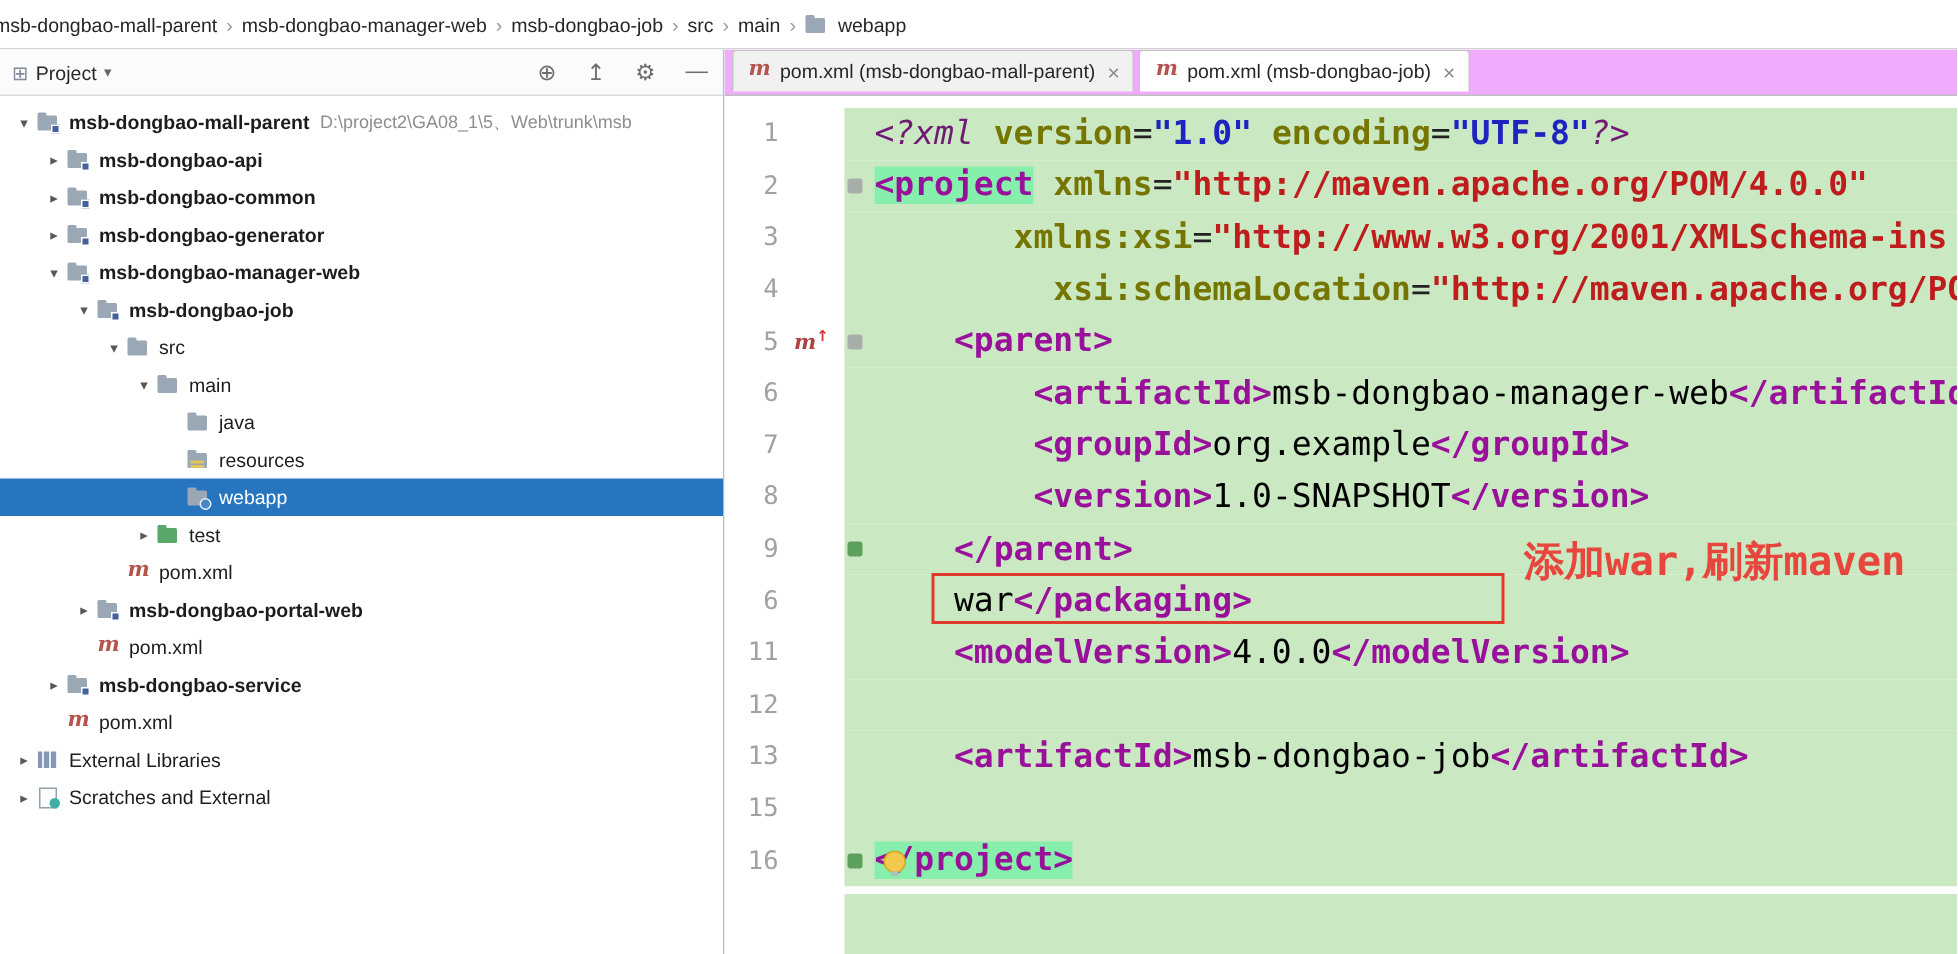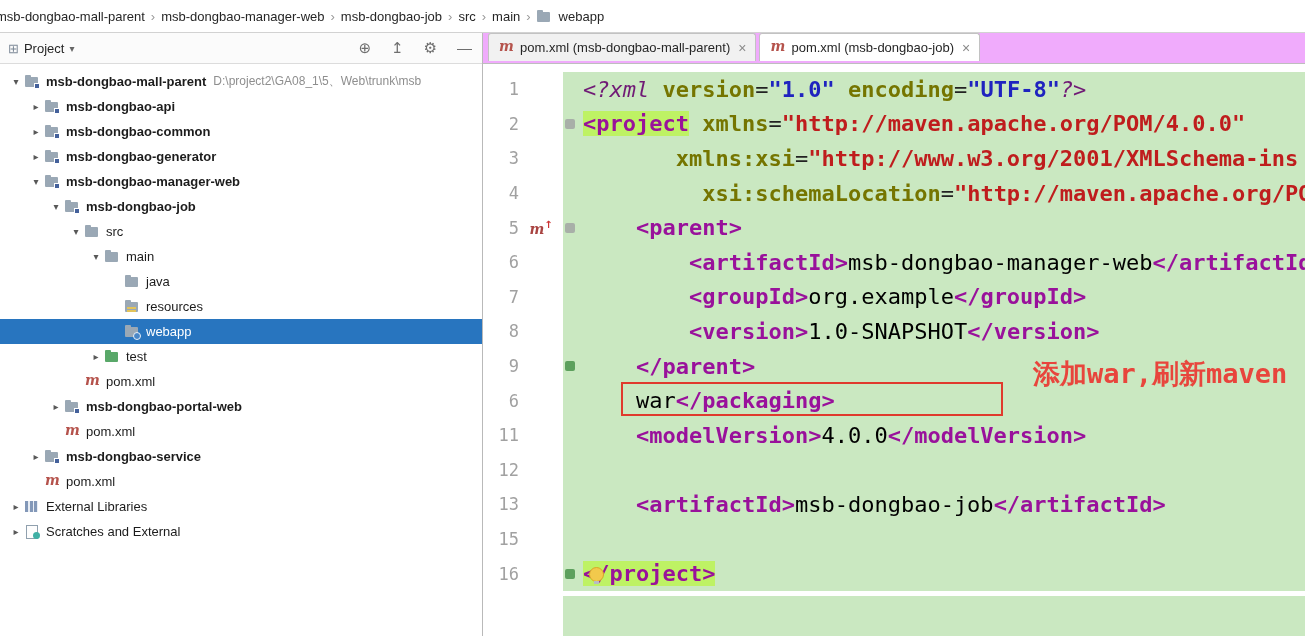--- a/index.html
+++ b/index.html
@@ -85,25 +85,25 @@
   .fold-gray { background:#a8afa8; }
   .fold-green { background:#5da05d; }
 
   .tk-t  { color:#99119b; font-weight:bold; }
   .tk-x  { color:#000000; }
   .tk-a  { color:#757500; font-weight:bold; }
   .tk-p  { color:#222222; }
   .tk-pi { color:#701a75; font-style:italic; }
   .tk-vr { color:#bf1d1d; font-weight:bold; }
   .tk-vb { color:#1f23bf; font-weight:bold; }
-  .tk-hl { background:#bef264; }
+  .tk-hl { background:#86efac; }
 
   .red-box { position:absolute; left:138px; top:318px; width:382px; height:34px;
              border:2px solid #e03a2d; pointer-events:none; }
-  .annotation { position:absolute; left:550px; top:292px; color:#e8453c; font-size:27px; font-weight:bold;
+  .annotation { position:absolute; left:533px; top:292px; color:#e8453c; font-size:27px; font-weight:bold;
                 white-space:nowrap; }
   .bulb { position:absolute; left:106px; top:503px; width:15px; height:15px; border-radius:50%;
           background:#f2c94c; border:1px solid #d8a825; }
   .bulb::after { content:""; position:absolute; left:4px; bottom:-3px; width:5px; height:3px; background:#b7bcc4; }
 </style>
 </head>
 <body>
 
 <div class="topbar">
   <div class="crumbs" id="crumbs">

